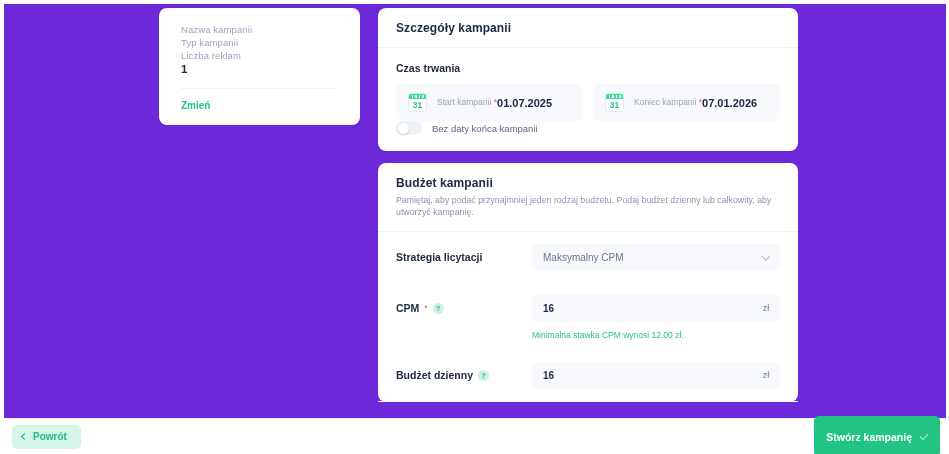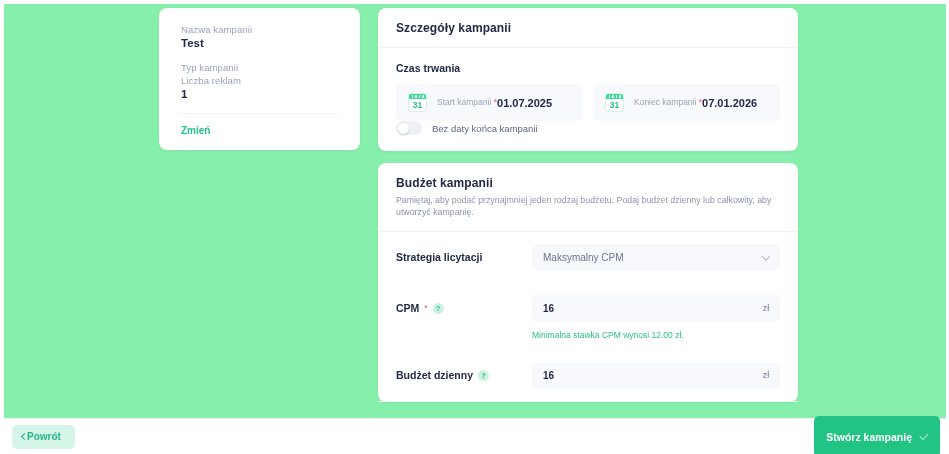--- a/index.html
+++ b/index.html
@@ -11,21 +11,21 @@
   }
   .app-frame {
     position: absolute; left: 0; top: 0;
     width: 949px; height: 454px;
     background: #ffffff;
     padding: 4px 3px 0 4px;
   }
   .page-bg {
     position: relative;
     width: 942px; height: 450px;
-    background: #86efac;
+    background: #6d28d9;
     overflow: hidden;
   }
 
   
   .scroll-area {
     position: absolute;
     left: 0; top: 0; right: 0; bottom: 36px;
     overflow: hidden;
   }
   .columns {
@@ -260,21 +260,21 @@
   }
   .btn-back {
     background: #d6f5e9;
     color: #21b98a;
     font-size: 10px;
     font-weight: bold;
     border: none;
     border-radius: 5px;
     height: 24px;
     padding: 0 14px 0 10px;
-    display: flex; align-items: center; 
+    display: flex; align-items: center; gap: 6px;
     cursor: pointer;
     font-family: "Liberation Sans", sans-serif;
   }
   .chev-left {
     width: 5px; height: 5px;
     border-left: 1.3px solid #21b98a;
     border-bottom: 1.3px solid #21b98a;
     transform: rotate(45deg);
   }
   .btn-create {
@@ -304,21 +304,20 @@
 <div class="app-frame">
 <div class="page-bg">
 
   <div class="scroll-area">
     <div class="columns">
 
       <div class="left-col">
         <div class="card summary-card">
           <div>
             <div class="sum-label">Nazwa kampanii</div>
-            <div class="sum-value">Test</div>
           </div>
           <div>
             <div class="sum-label">Typ kampanii</div>
           </div>
           <div>
             <div class="sum-label">Liczba reklam</div>
             <div class="sum-value">1</div>
           </div>
           <div class="sum-divider"></div>
           <div class="sum-link">Zmień</div>

